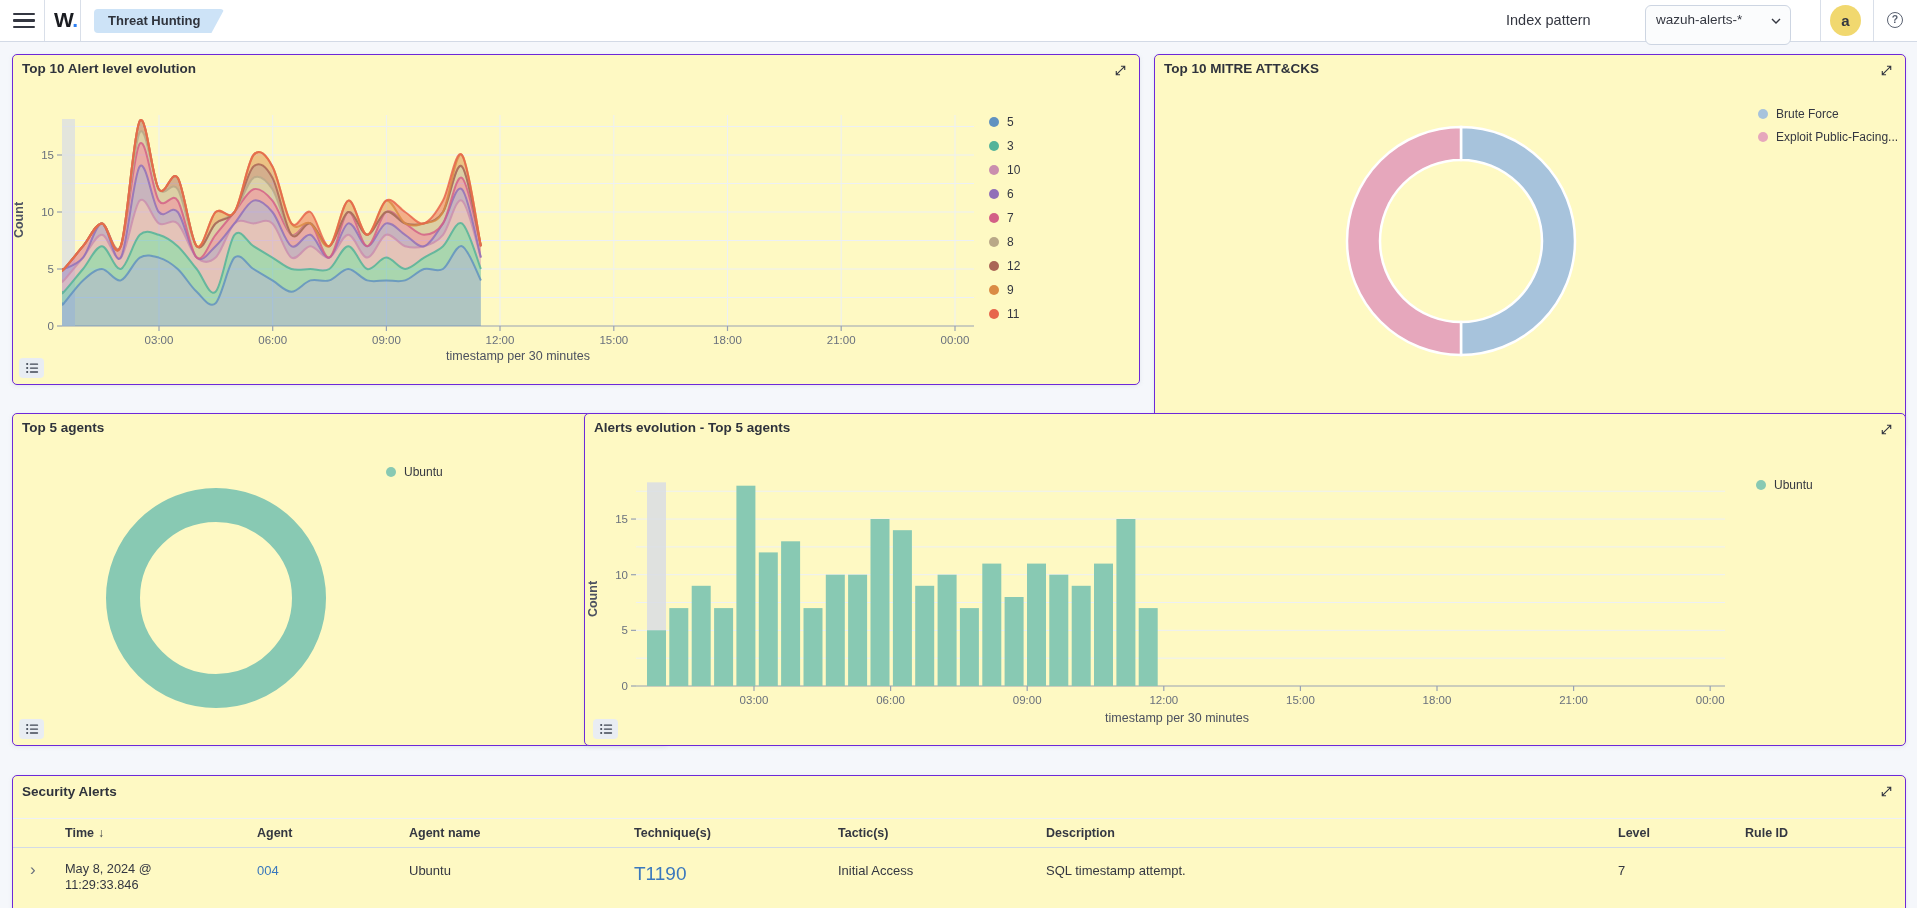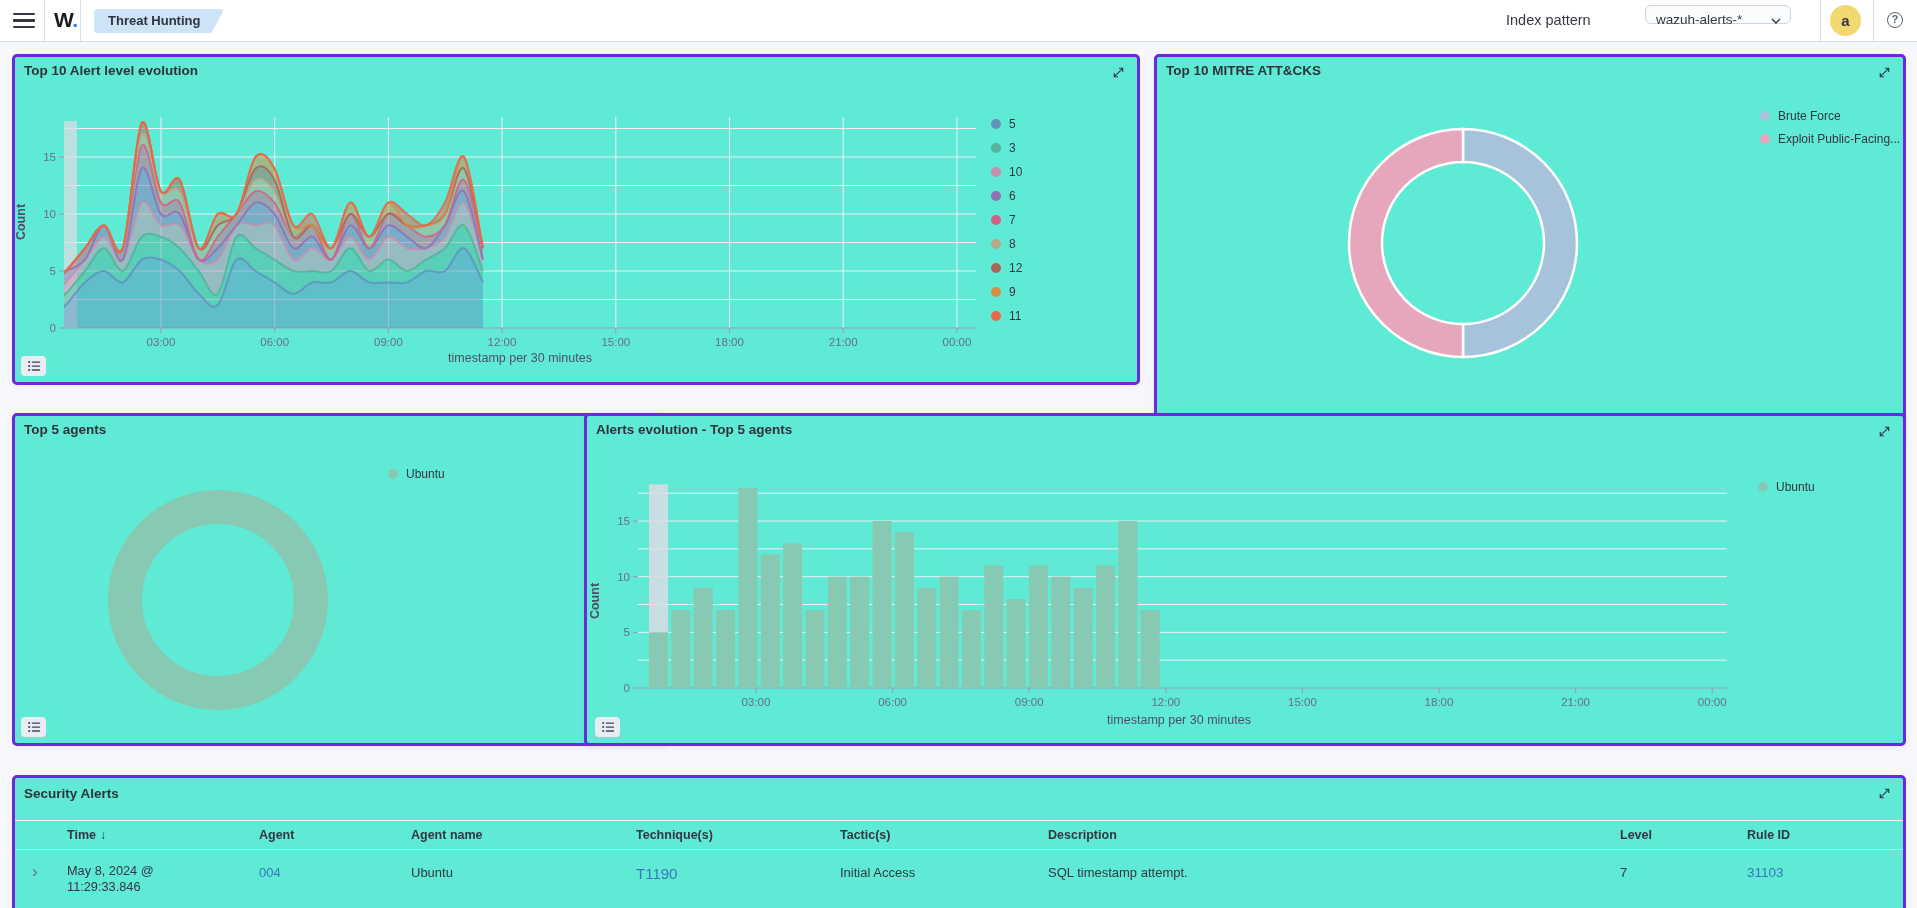--- a/index.html
+++ b/index.html
@@ -6,26 +6,26 @@
   body{width:1917px;height:908px;background:#f5f7fb;font-family:"Liberation Sans",sans-serif;color:#343741;overflow:hidden;position:relative}
   
   .topbar{position:absolute;left:0;top:0;width:1917px;height:41px;background:#fff;border-bottom:1px solid #d3dae6;z-index:10}
   .vdiv{position:absolute;top:0;width:1px;height:41px;background:#d9dfe9}
   .hamburger{position:absolute;left:13px;top:10px;width:22px;height:21px;cursor:pointer;display:flex;flex-direction:column;justify-content:space-between;padding:3px 0;box-sizing:border-box}
   .hamburger span{display:block;height:2.4px;background:#343741;border-radius:1px}
   .logo{position:absolute;left:54px;top:0;line-height:40px;font-size:21px;font-weight:800;color:#1a1c21;letter-spacing:-.5px;cursor:pointer}
   .logo .dot{color:#2d7ff2}
   .tab{position:absolute;left:94px;top:9px;height:24px;line-height:24px;padding:0 24px 0 14px;background:#cde3f7;font-size:13px;font-weight:700;color:#2f333c;border-radius:4px;clip-path:polygon(0 0,100% 0,calc(100% - 13px) 100%,0 100%);cursor:pointer}
   .ip-label{position:absolute;left:1506px;top:0;line-height:41px;font-size:14.5px;color:#343741}
-  .select{position:absolute;left:1645px;top:5px;width:146px;height:19px;background:#fbfcfd;border:1px solid #cdd5e2;border-radius:6px;font-size:13.5px;line-height:28px;padding:0 26px 0 10px;box-sizing:border-box;cursor:pointer;color:#343741}
+  .select{position:absolute;left:1645px;top:5px;width:146px;height:40px;background:#fbfcfd;border:1px solid #cdd5e2;border-radius:6px;font-size:13.5px;line-height:28px;padding:0 26px 0 10px;box-sizing:border-box;cursor:pointer;color:#343741}
   .select svg{position:absolute;right:8px;top:9px}
   .avatar{position:absolute;left:1830px;top:5px;width:31px;height:31px;border-radius:50%;background:#f1d86f;text-align:center;line-height:31px;font-size:15px;font-weight:700;color:#343741;cursor:pointer}
   .help{position:absolute;left:1887px;top:12px;width:16px;height:16px;border-radius:50%;border:1.2px solid #5a6271;box-sizing:border-box;text-align:center;line-height:13px;font-size:10.5px;font-weight:700;color:#5a6271;cursor:pointer}
   
-  .panel{position:absolute;background:#5eead4;border:3px solid #6d28d9;border-radius:5px;box-shadow:0 1px 4px rgba(152,162,179,.18);box-sizing:border-box}
+  .panel{position:absolute;background:#fef9c3;border:1px solid #6d28d9;border-radius:5px;box-shadow:0 1px 4px rgba(152,162,179,.18);box-sizing:border-box}
   .ptitle{position:absolute;left:9px;top:6px;font-size:13.5px;font-weight:700;color:#2f333c}
   .expand{position:absolute;top:8px;right:10px;width:16px;height:16px;color:#343741;cursor:pointer}
   .listbtn{position:absolute;left:6px;bottom:6px;width:25px;height:20px;background:#e9edf3;border-radius:4px;display:flex;align-items:center;justify-content:center;cursor:pointer}
   svg.chart{position:absolute;left:0;top:0}
   .legend{position:absolute;list-style:none;margin:0;padding:0}
   .legend li{display:flex;align-items:center;height:24px;cursor:pointer}
   .legend .dot{width:10px;height:10px;border-radius:50%;margin-right:8px;flex:0 0 10px}
   .legend .lbl{font-size:12px;color:#343741;white-space:nowrap}
   .axis-title{position:absolute;font-size:12.5px;font-weight:400;color:#4c5160;text-align:center;width:240px}
   .count-label{position:absolute;font-size:12.5px;font-weight:700;color:#4c5160;transform:rotate(-90deg)}
@@ -344,19 +344,18 @@
       <div>Tactic(s)</div>
       <div>Description</div>
       <div>Level</div>
       <div>Rule ID</div>
     </div>
   <div class="trow" id="trow">
       <div class="cell-expander">›</div>
       <div class="time-cell">May 8, 2024 @<br>11:29:33.846</div>
       <div><span class="link">004</span></div>
       <div>Ubuntu</div>
-      <div><span class="link" style="font-size: 15px;">T1190</span></div>
+      <div><span class="link" style="font-size: 19px;">T1190</span></div>
       <div>Initial Access</div>
       <div>SQL timestamp attempt.</div>
       <div>7</div>
-      <div><span class="link" style="font-size: 13.5px;">31103</span></div>
     </div>
 </div>
 
 </body></html>

